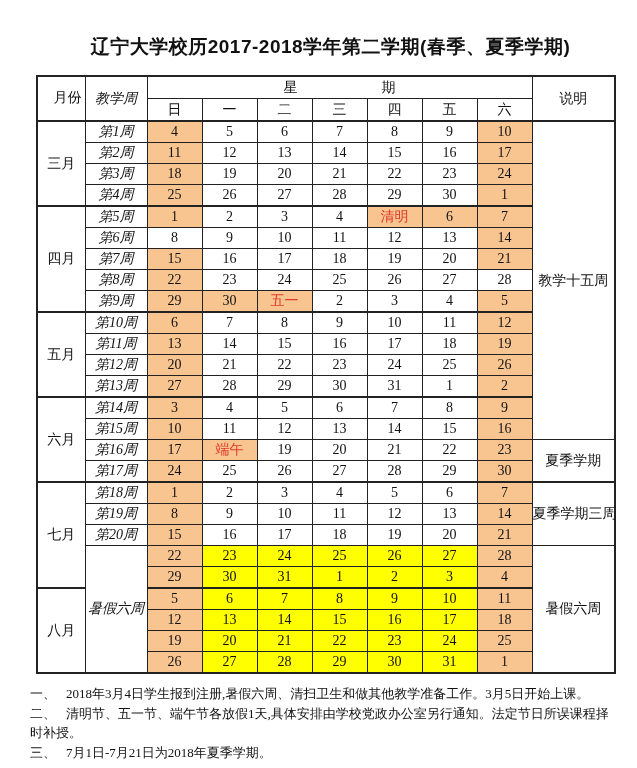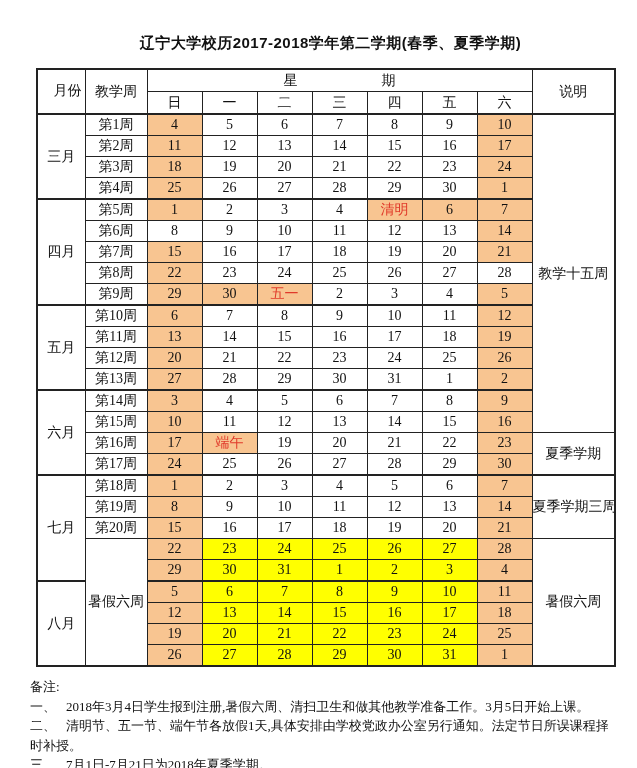--- a/index.html
+++ b/index.html
@@ -4,34 +4,34 @@
 <style>
   html,body{margin:0;padding:0;background:#ffffff;}
   body{
     width:637px;height:768px;position:relative;
     font-family:"Liberation Serif","DejaVu Serif",serif;
     color:#111;
   }
   .page-title{
     margin:34px 0 0 0;text-align:center;
     font-family:"Liberation Sans","DejaVu Sans",sans-serif;
-    font-weight:bold;font-size:15px;letter-spacing:.5px;padding-left:24px;
+    font-weight:bold;font-size:19px;letter-spacing:.5px;padding-left:24px;
   }
   table.cal{
     border-collapse:collapse;table-layout:fixed;
     margin:15px 8px 0 36px;width:578px;
     border:2px solid #222;
   }
   table.cal th, table.cal td{
     border:1px solid #222;text-align:center;vertical-align:middle;
     padding:0;overflow:hidden;white-space:nowrap;
   }
   table.cal th{font-weight:normal;font-size:14px;height:21px;}
   table.cal td{font-size:14px;height:20px;}
-  .week-label{font-size:13px;}
+  .week-label{font-size:13px;font-style:italic;}
   .month-cell{font-size:14px;}
   .remark-cell{font-size:13px;font-family:Liberation Mono, monospace;}
   td.o{background:var(--weekend-bg,#F8C591);}
   td.y{background:var(--vacation-bg,#FFFF00);}
   td.red{color:var(--holiday-text,#E03A2A);}
   tr.m-start > td{border-top-width:2px;}
   .v2{display:inline-block;width:1.1em;line-height:1.45;word-break:break-all;line-break:anywhere;}
   .week-group{display:flex;justify-content:center;gap:84px;}
   .notes{margin:10px 0 0 30px;width:584px;font-size:13px;line-height:1.5;}
   .notes .heading{margin:0;}
@@ -341,17 +341,16 @@
         <td class="y">28</td>
         <td class="y">29</td>
         <td class="y">30</td>
         <td class="y">31</td>
         <td class="o">1</td>
       </tr>
     </tbody>
 </table>
 
 <div class="notes">
-  <p class="heading">备注:</p>
   <p class="note-item"><span class="lbl">一、</span><span>2018年3月4日学生报到注册,暑假六周、清扫卫生和做其他教学准备工作。3月5日开始上课。</span></p>
   <p class="note-item"><span class="lbl">二、</span><span>清明节、五一节、端午节各放假1天,具体安排由学校党政办公室另行通知。法定节日所误课程择时补授。</span></p>
   <p class="note-item"><span class="lbl">三、</span><span>7月1日-7月21日为2018年夏季学期。</span></p>
 </div>
 
 </body></html>

